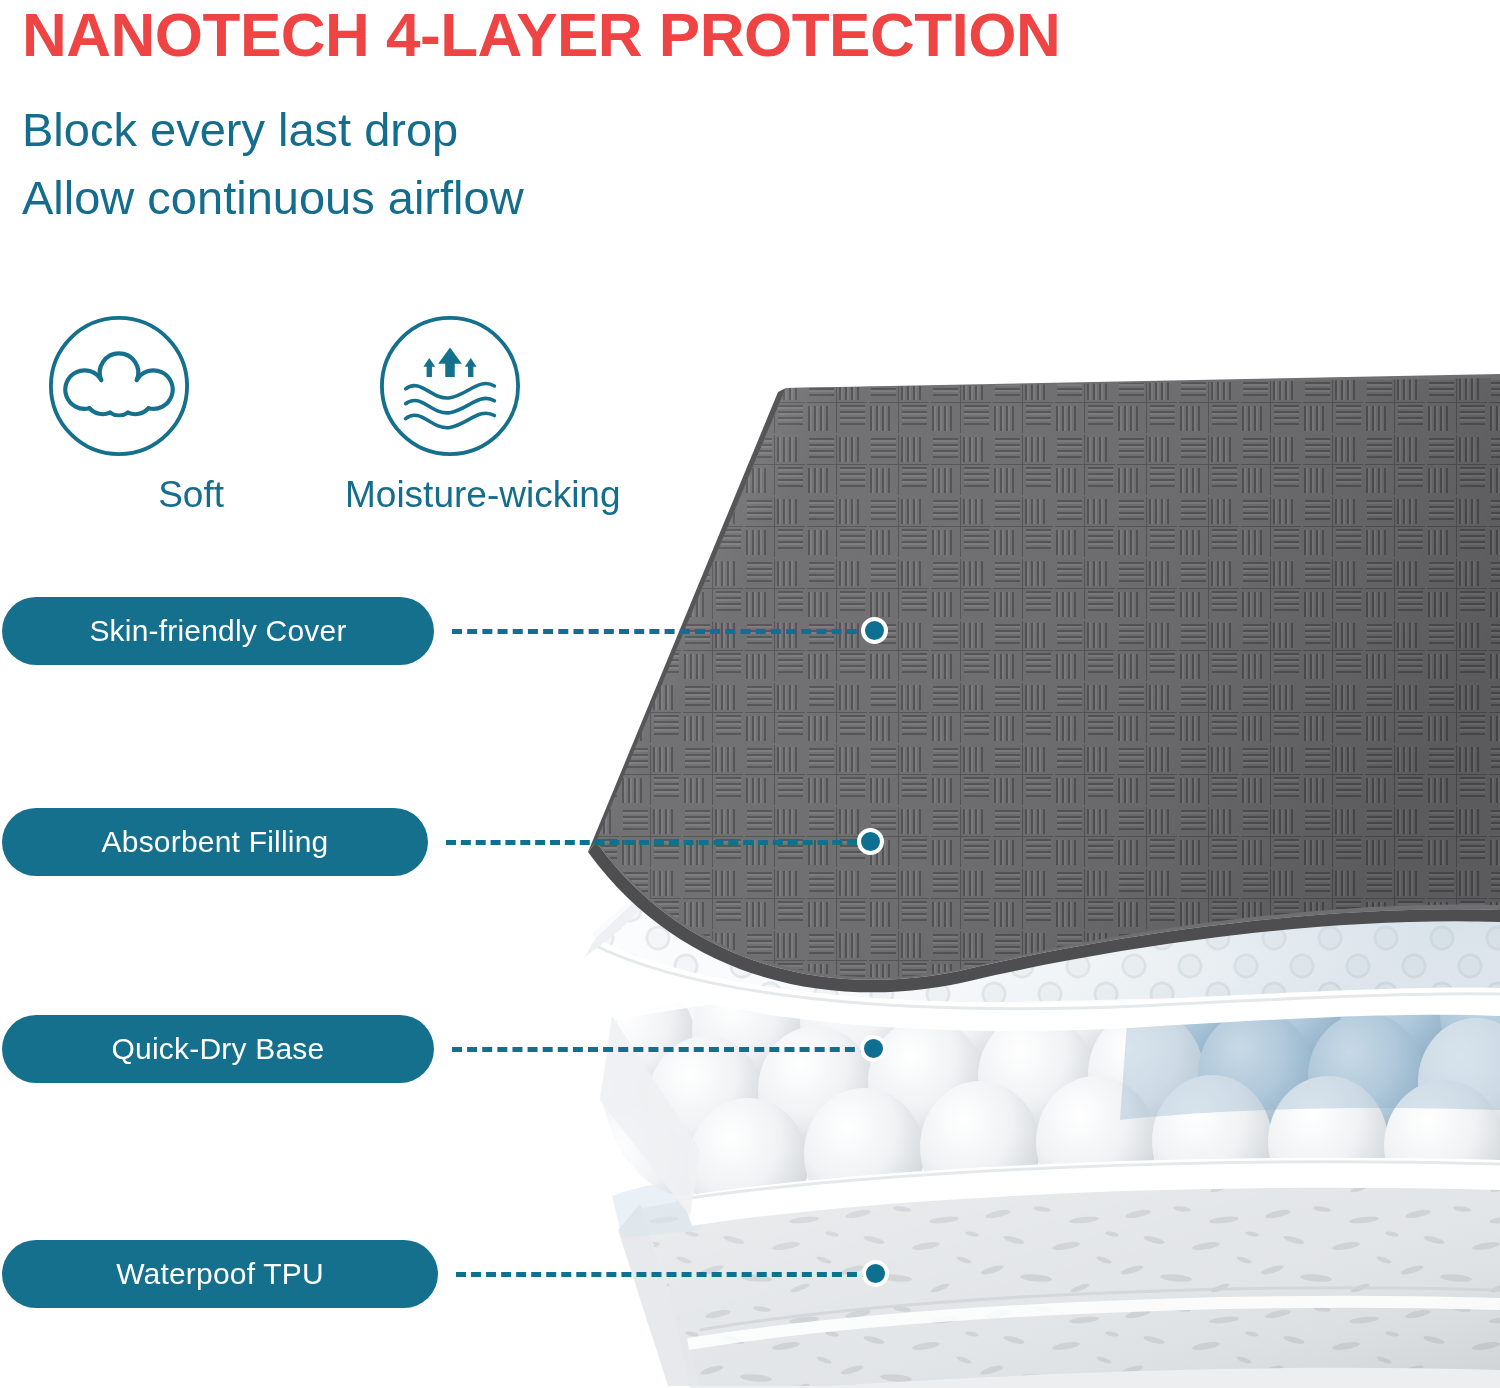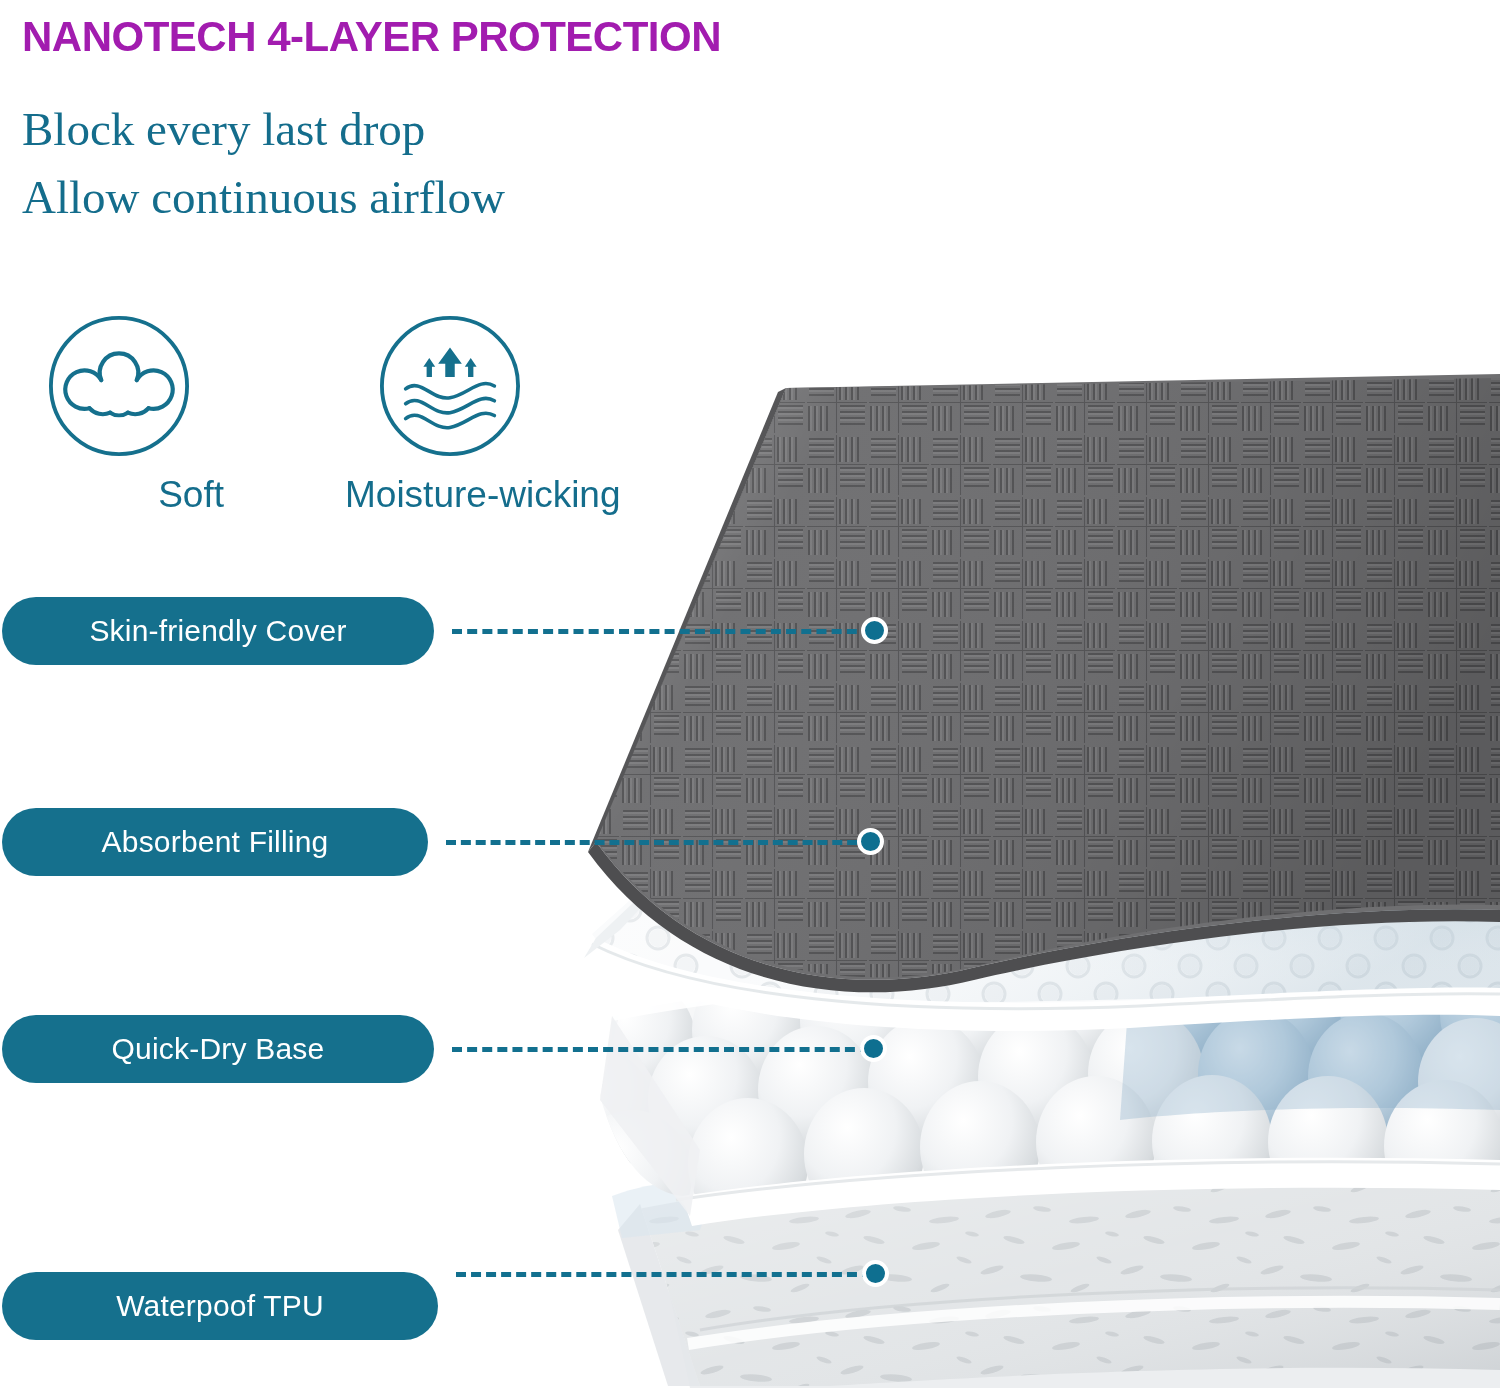--- a/index.html
+++ b/index.html
@@ -18,38 +18,36 @@
     height: 1388px;
     background: #ffffff;
     overflow: hidden;
   }
 
   
   .title {
     position: absolute;
     left: 22px;
     top: 2px;
-    font-size: 42px;
+    font-size: 62px;
     font-weight: 700;
     letter-spacing: -0.5px;
-    color: #a21caf;
+    color: #ef4444;
     white-space: nowrap;
     line-height: 1.08;
-    margin-top: 12px;
   }
 
   .subline {
     position: absolute;
     left: 22px;
     font-size: 47px;
     font-weight: 400;
     color: #146d8c;
     white-space: nowrap;
     line-height: 1.1;
-    font-family: Liberation Serif, serif;
   }
   .subline-1 { top: 104px; }
   .subline-2 { top: 172px; }
 
   
   .feature {
     position: absolute;
     text-align: right;
     width: 210px;
   }
@@ -83,21 +81,21 @@
     display: flex;
     align-items: center;
     justify-content: center;
     padding: 0 24px;
     white-space: nowrap;
     letter-spacing: 0.2px;
   }
   .pill-1 { top: 597px;  width: 432px; }
   .pill-2 { top: 808px;  width: 426px; }
   .pill-3 { top: 1015px; width: 432px; }
-  .pill-4 { top: 1240px; width: 436px; margin-top: 32px; }
+  .pill-4 { top: 1240px; width: 436px; }
 
   
   .leader {
     position: absolute;
     height: 5px;
     border-top: 5px dashed #12708f;
     z-index: 40;
   }
   .leader-1 { left: 452px; top: 629px;  width: 420px; }
   .leader-2 { left: 446px; top: 840px;  width: 426px; }

